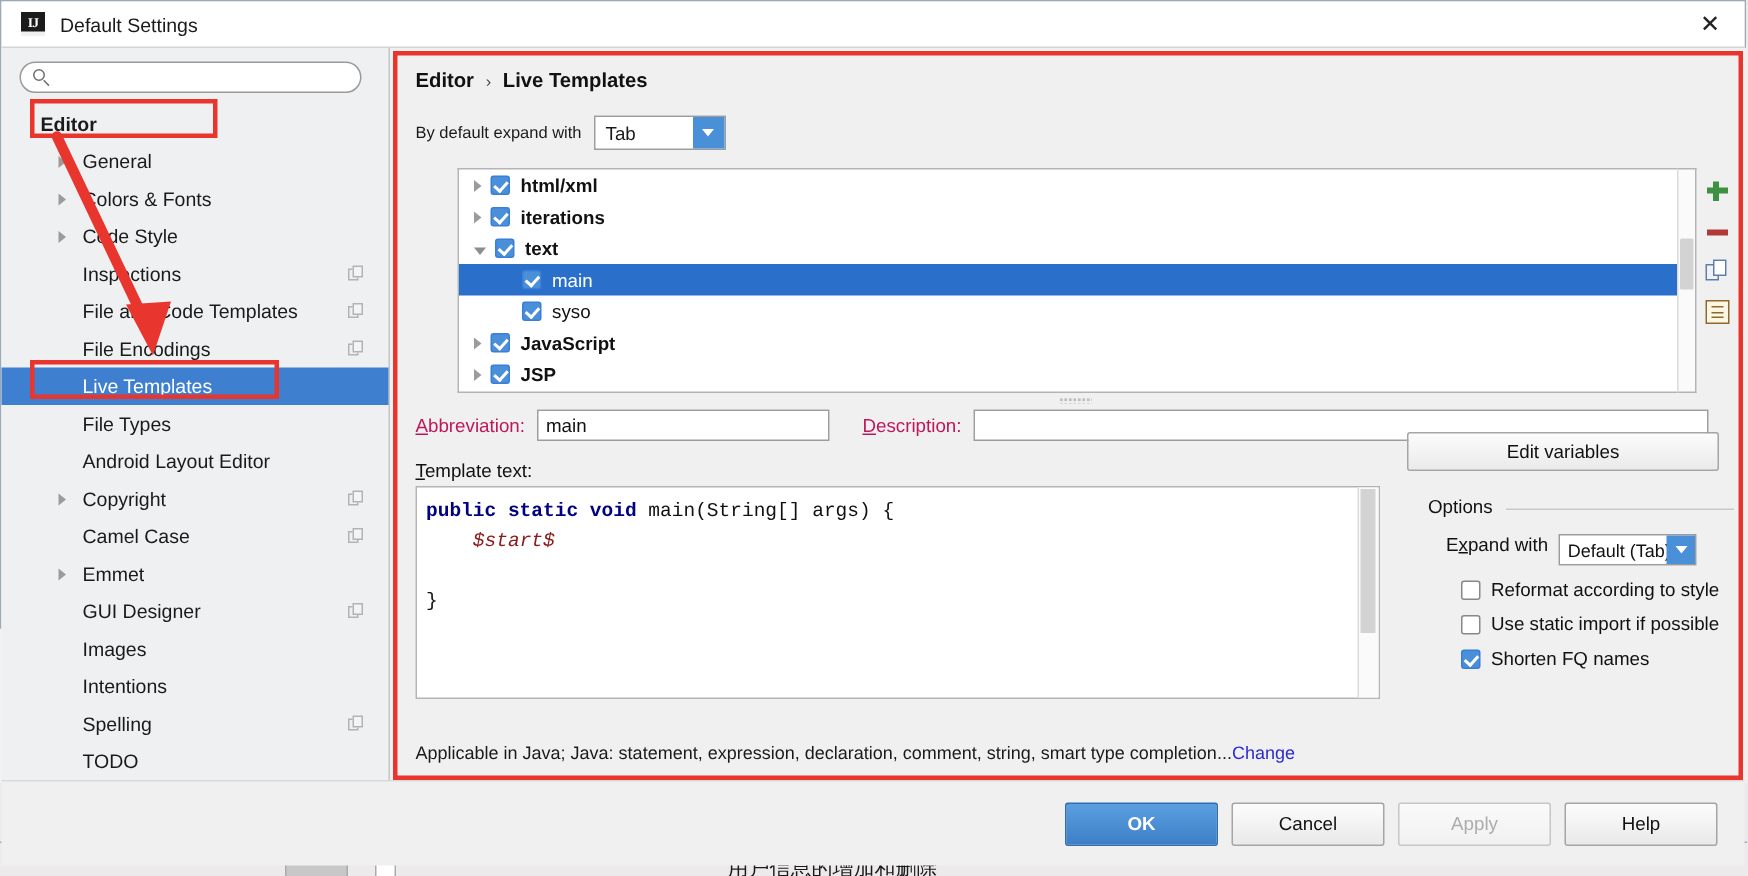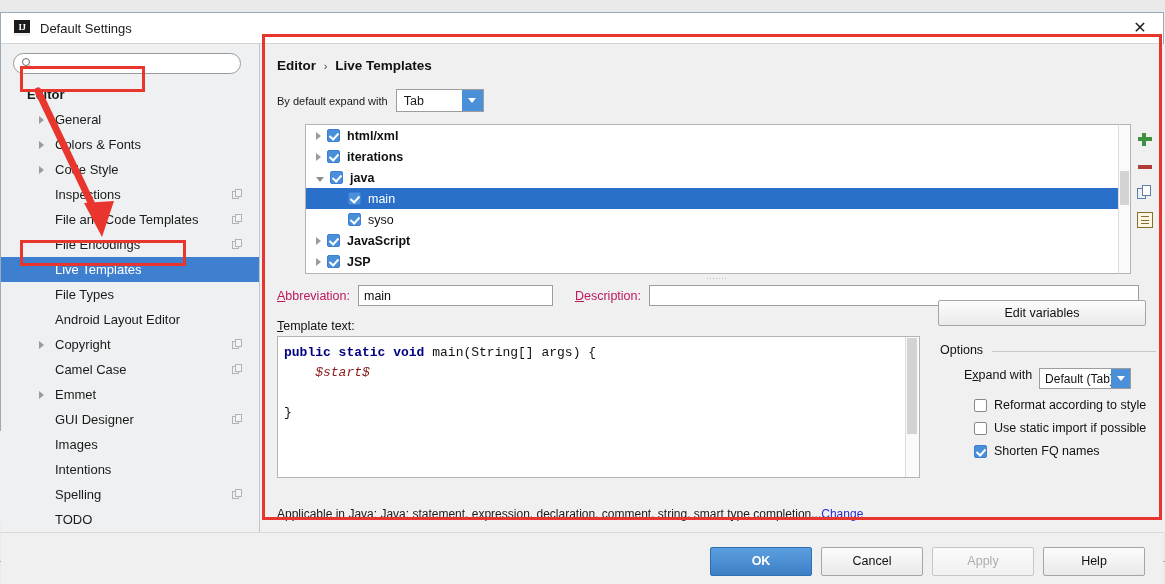--- a/index.html
+++ b/index.html
@@ -42,21 +42,21 @@
     position: absolute; left: 190px; top: 13px; width: 40px; height: 10px;
     background: #c8c8c8; border: 1px solid #aaa;
   }
   .bg-bottom .swatch2 {
     position: absolute; left: 250px; top: 13px; width: 12px; height: 10px;
     background: #fff; border: 1px solid #aaa;
   }
 
   
   .dialog {
-    position: absolute; left: 0; top: 12px;
+    position: absolute; left: 0; top: 0;
     width: 1164px; height: 419px;
     background: #f0f0f0;
     border: 1px solid #9aaab8;
     box-sizing: border-box;
     display: flex; flex-direction: column;
   }
   .titlebar {
     height: 30px; min-height: 30px;
     background: #ffffff;
     border-bottom: 1px solid #d4d4d4;
@@ -308,21 +308,21 @@
   .edit-var-btn {
     width: 206px; height: 24px;
     background: linear-gradient(#fcfcfc, #eaeaea);
     border: 1px solid #a5a5a5; border-radius: 2px;
     font-size: 12.5px; color: #111; cursor: pointer;
     display: flex; align-items: center; justify-content: center;
     font-family: "Liberation Sans", sans-serif;
     margin-top: -36px;
   }
   .opts-title {
-    font-size: 12.5px; color: #111; margin: 17px 0 0 2px;
+    font-size: 12.5px; color: #111; margin: 17px 0 0 14px;
     position: relative;
   }
   .opts-title .rule {
     position: absolute; left: 52px; right: 0; top: 8px;
     height: 1px; background: #c9c9c9;
   }
   .expand2 { display: flex; margin: 11px 0 0 26px; }
   .expand2 .lab { font-size: 12.5px; color: #111; }
   .combo2 {
     margin-left: 7px; height: 21px; width: 92px;
@@ -544,21 +544,21 @@
                 <span>html/xml</span>
               </div>
               <div class="tmpl-row group">
                 <span class="tw2"></span>
                 <span class="cbx"></span>
                 <span>iterations</span>
               </div>
               <div class="tmpl-row group">
                 <span class="tw2 open"></span>
                 <span class="cbx"></span>
-                <span>java</span>
+                <span>text</span>
               </div>
               <div class="tmpl-row child selected">
                 <span class="cbx"></span>
                 <span>main</span>
               </div>
               <div class="tmpl-row child">
                 <span class="cbx"></span>
                 <span>syso</span>
               </div>
               <div class="tmpl-row group">

